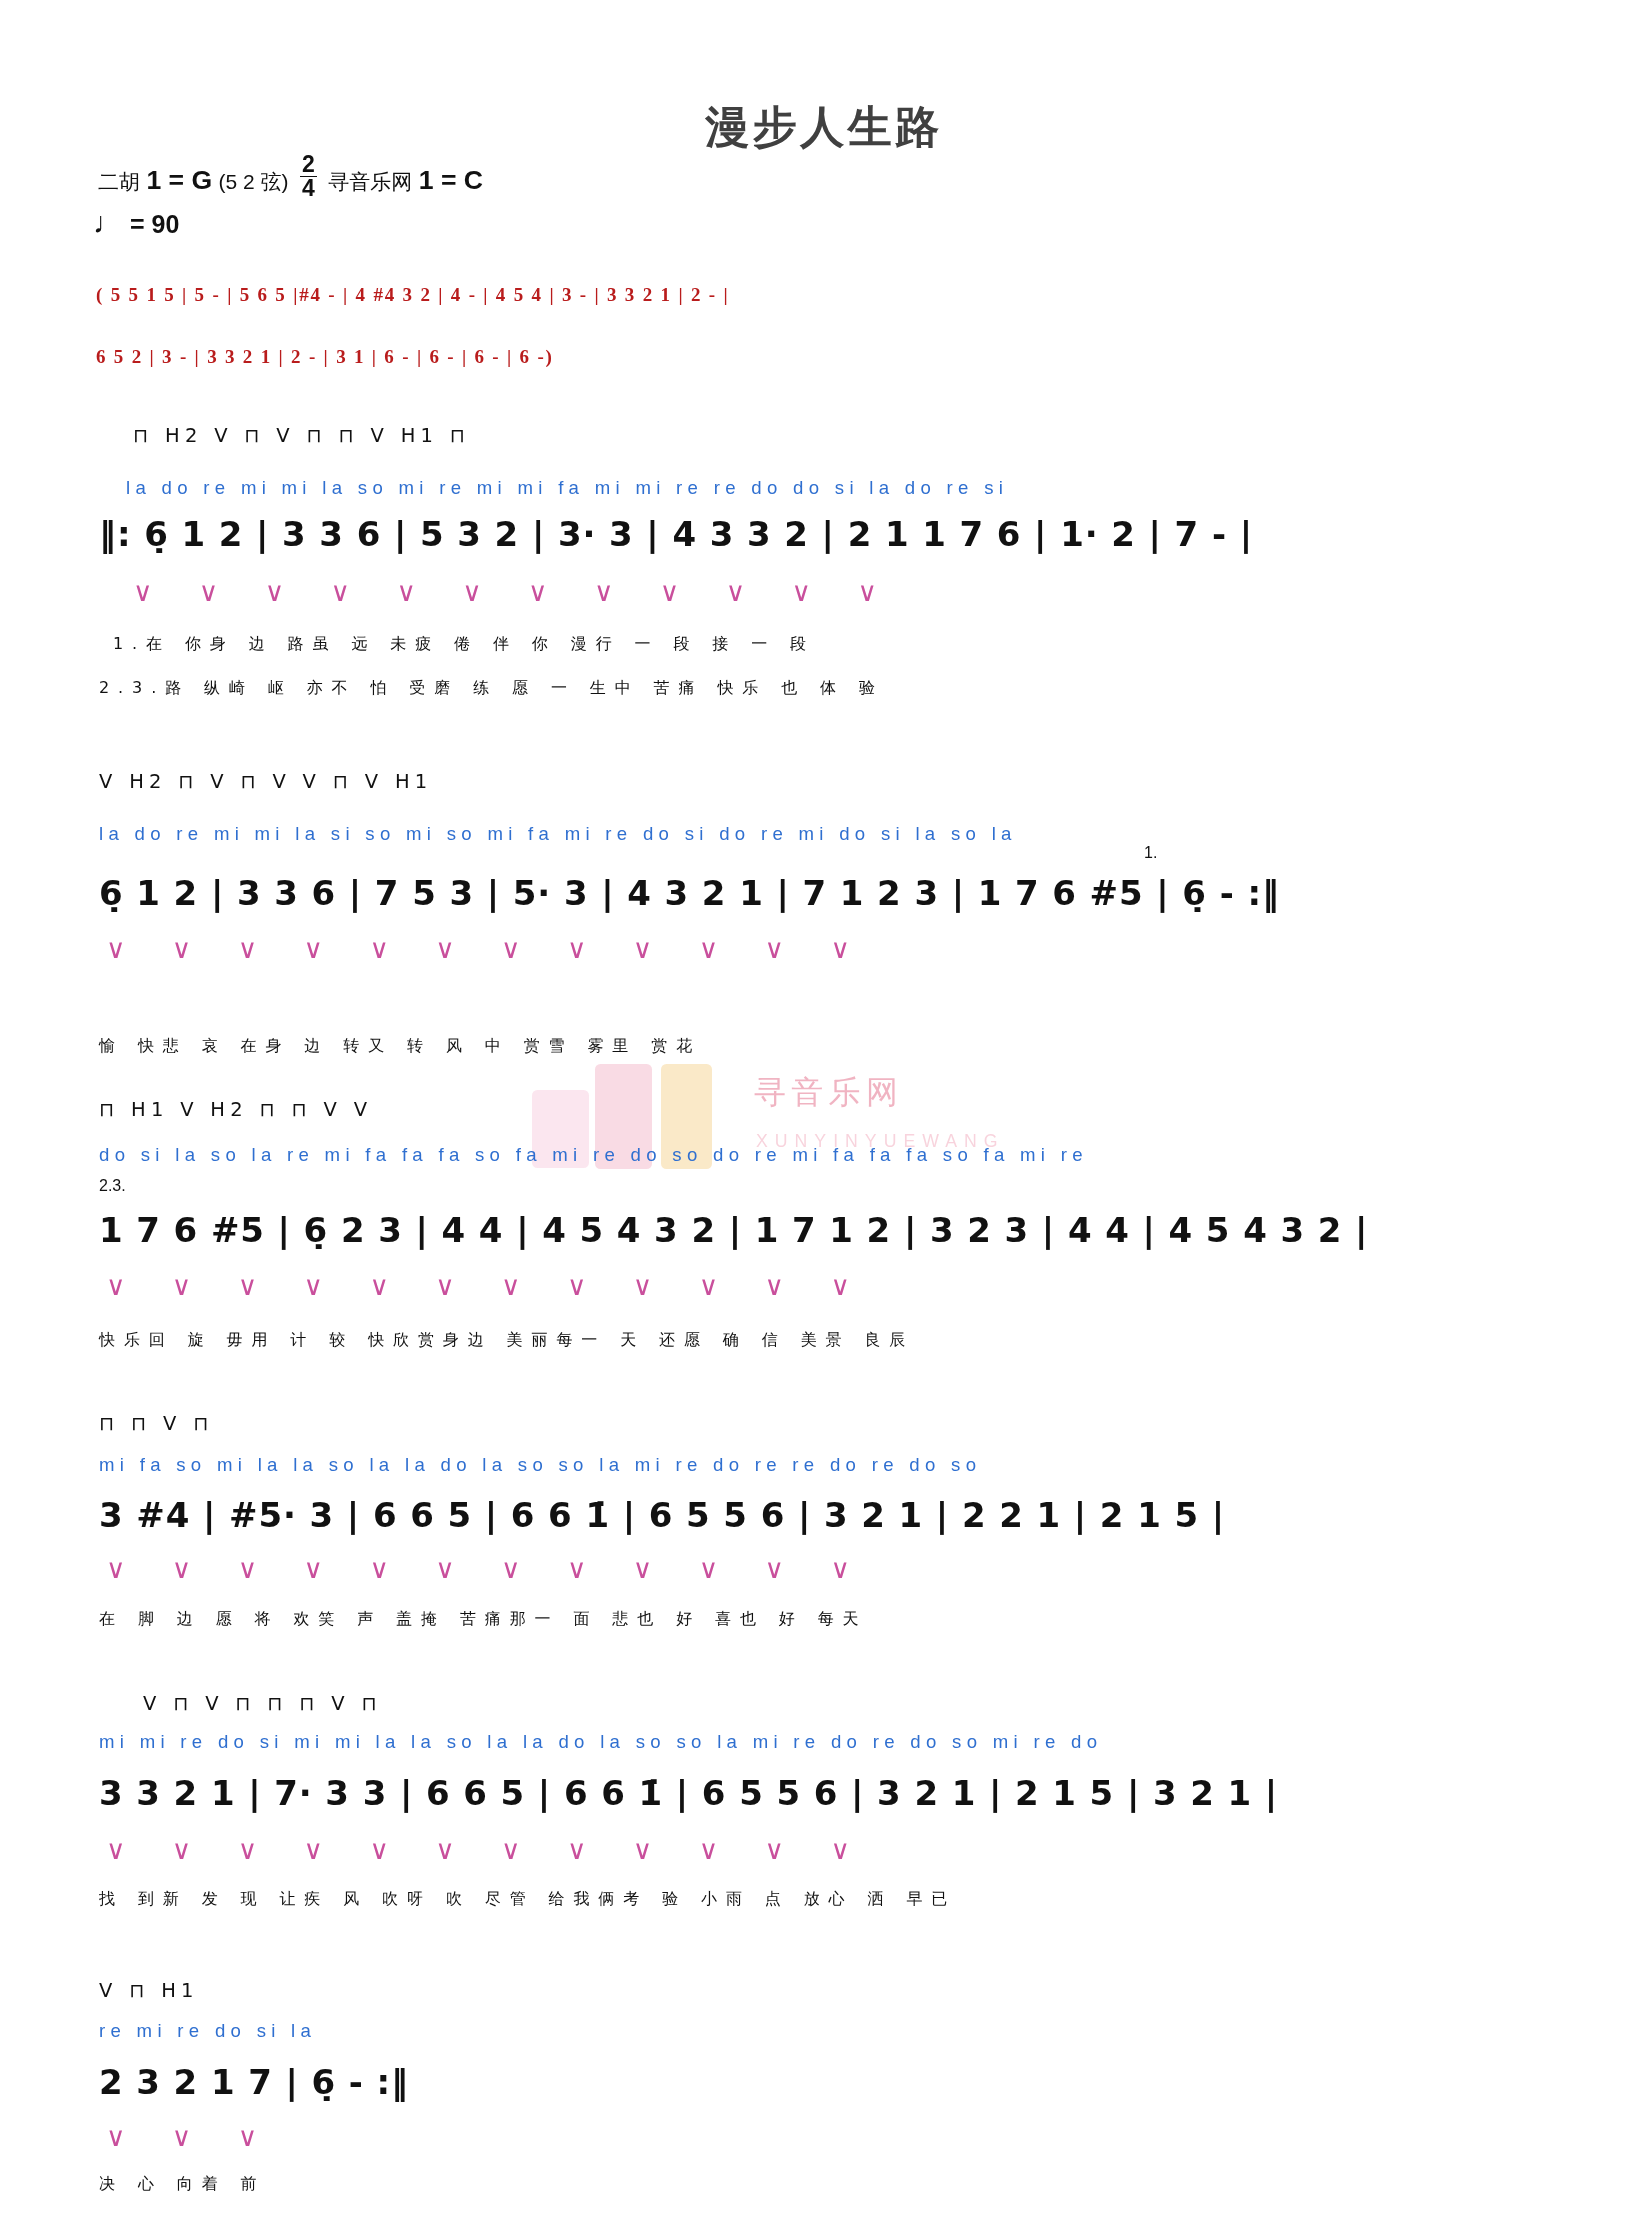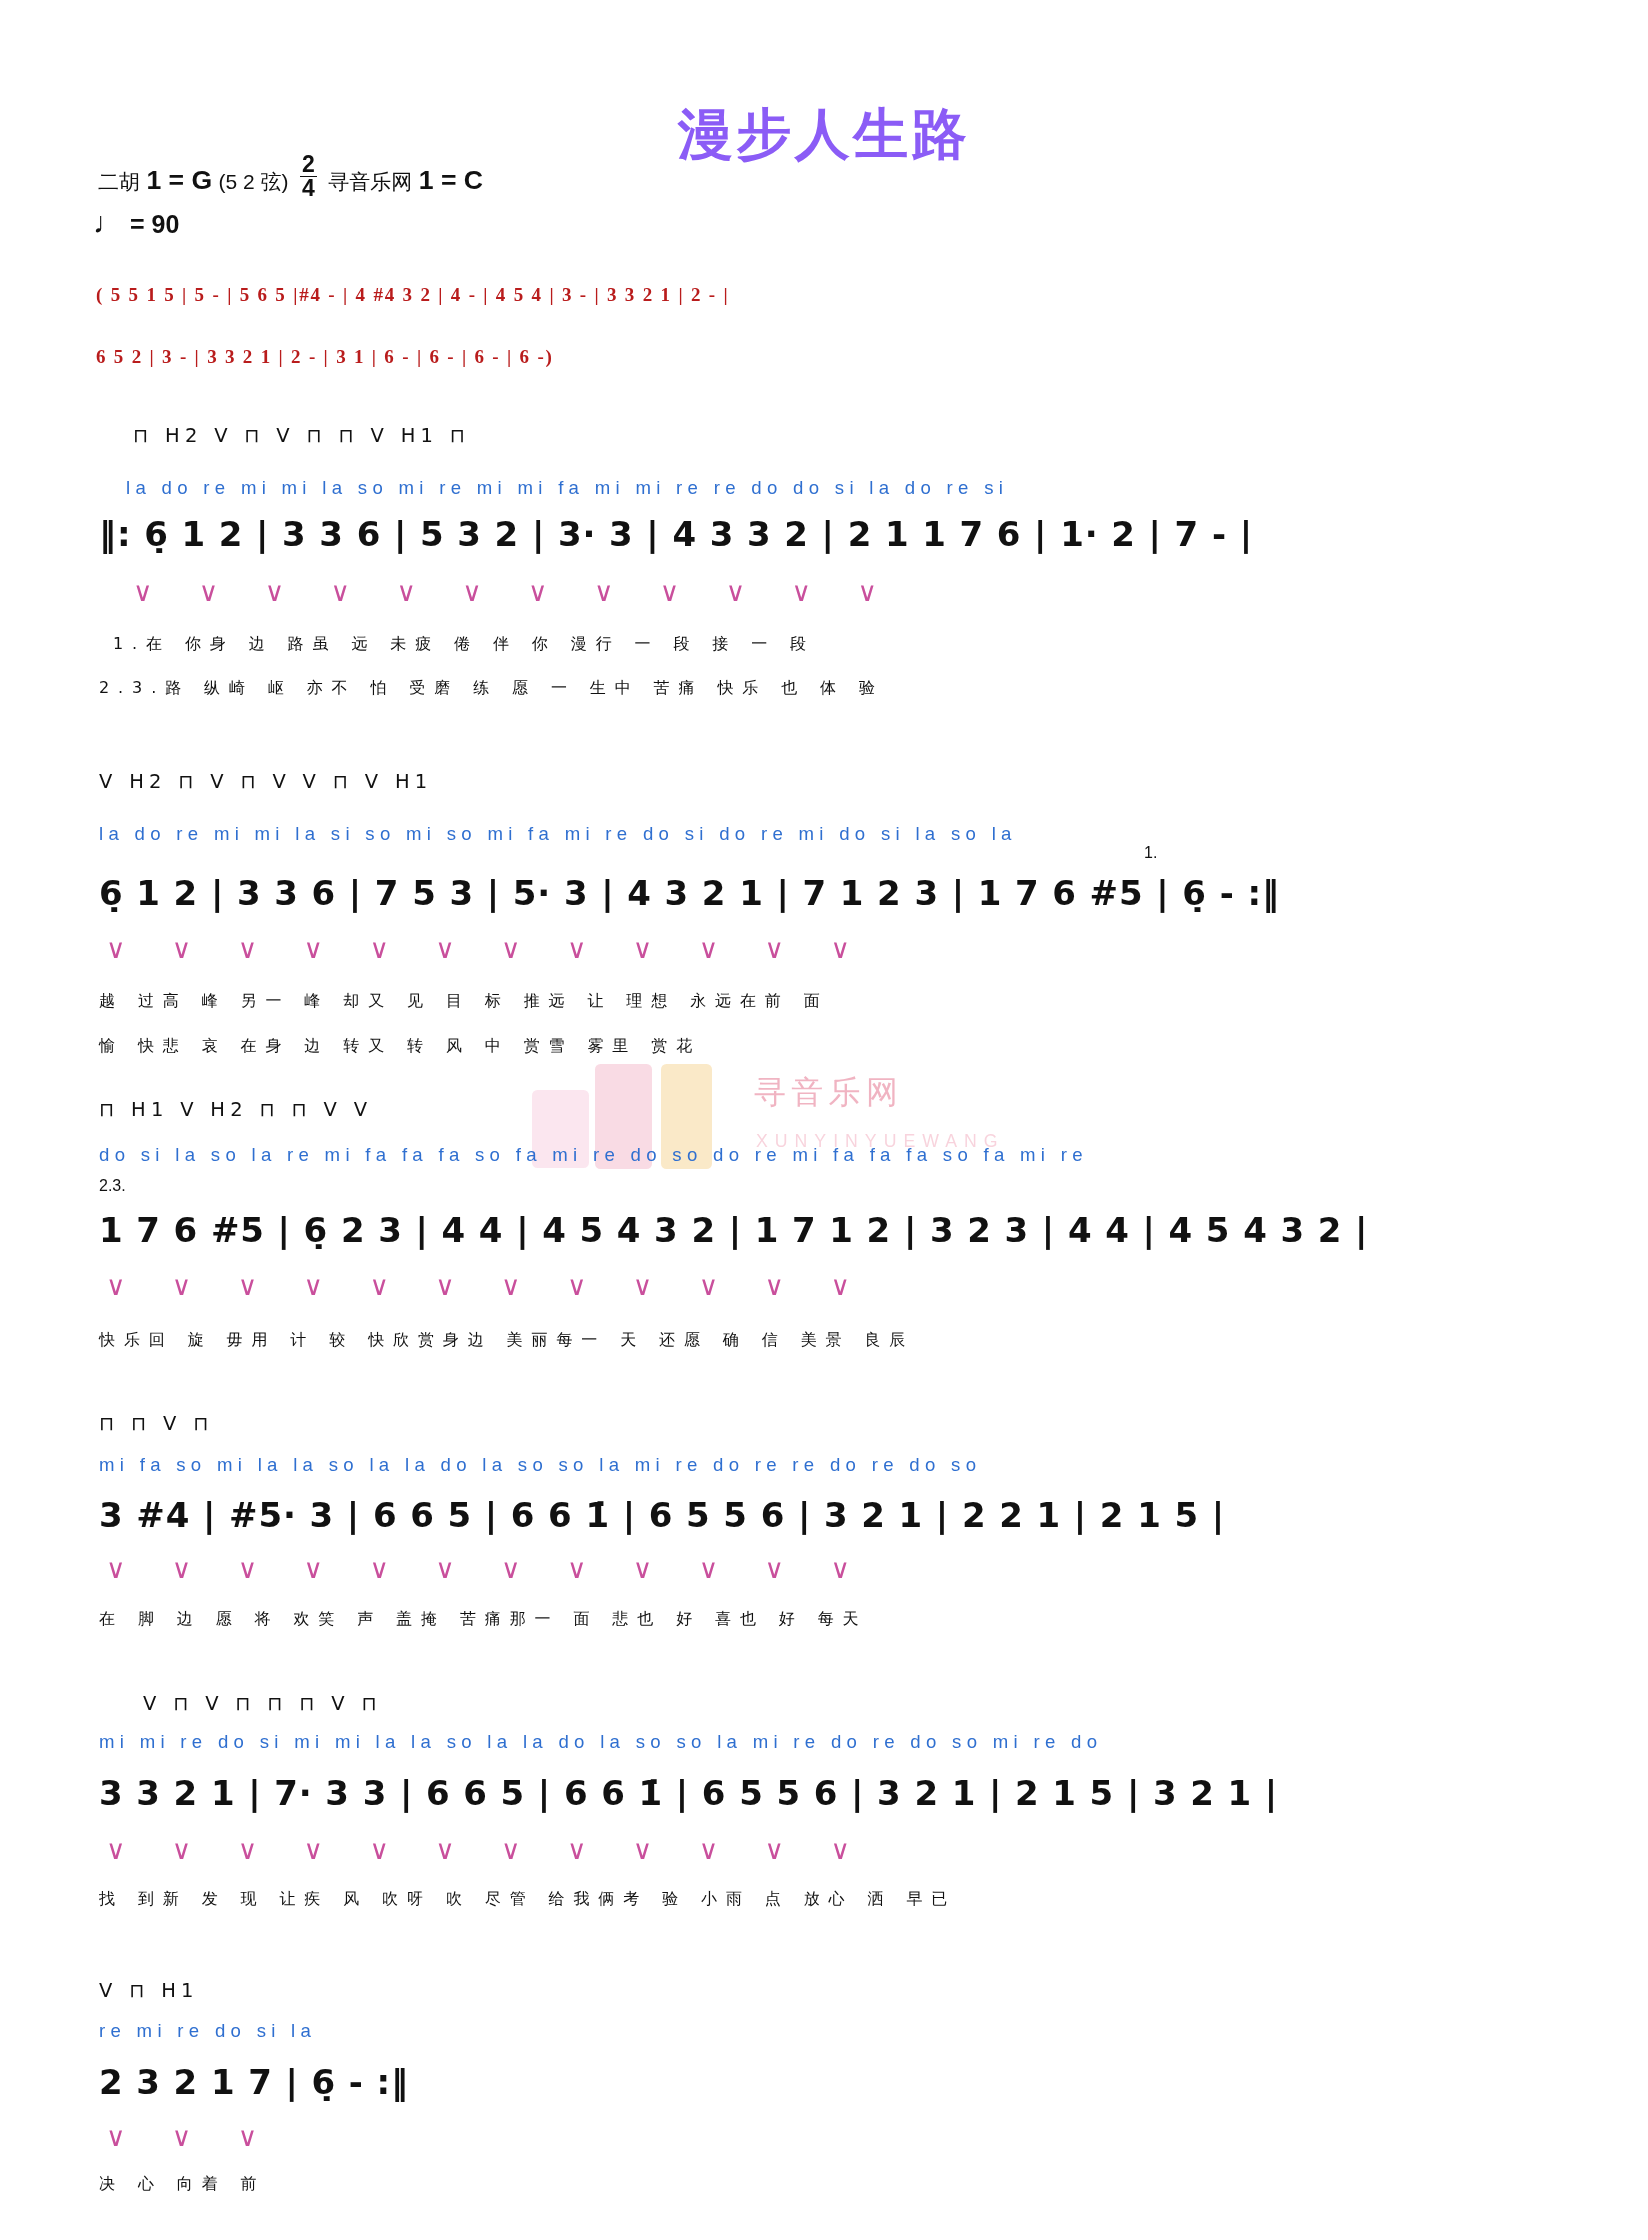--- a/index.html
+++ b/index.html
@@ -7,21 +7,21 @@
     width:1648px;height:2241px;position:relative;
     font-family:"Liberation Sans","DejaVu Sans",sans-serif;
     color:#111;
   }
   .sheet{position:relative;width:1648px;height:2241px;overflow:hidden;}
 
   
   .title{
     position:absolute;left:0;right:0;top:98px;text-align:center;
     font-family:Liberation Mono, monospace;
-    font-size:55px;font-weight:700;letter-spacing:3.5px;color:#8b5cf6;
+    font-size:44px;font-weight:700;letter-spacing:3.5px;color:#404040;
   }
   .hdr-left{position:absolute;left:98px;top:153px;font-size:23px;color:#111;white-space:nowrap;}
   .hdr-left .big{font-size:26.6px;font-weight:700;}
   .frac{display:inline-block;vertical-align:-7px;text-align:center;line-height:1;margin:0 5.3px;}
   .frac .n{display:block;font-size:23px;font-weight:700;border-bottom:1.8px solid #111;padding:0 1.8px;}
   .frac .d{display:block;font-size:23px;font-weight:700;padding:0 1.8px;}
   .small{font-size:21px;}
   .tempo{position:absolute;left:93px;top:206px;font-size:25px;font-weight:700;}
   .tempo .note{font-size:30px;}
 
@@ -95,21 +95,20 @@
   <div class="sysrow solf" style="left:126px;top:477px;letter-spacing:5.3px;">la   do re   mi   mi la   so   mi re   mi    mi   fa mi mi re   re do do si la   do   re   si</div>
   <div class="sysrow notes" style="left:99px;top:514px;">‖: 6̣   1 2 | 3   3 6 | 5   3 2 | 3·   3 | 4 3 3 2 | 2 1  1 7 6 | 1·   2 | 7  - |</div>
   <div class="sysrow bowpink" style="left:133px;top:576px;">∨ ∨ ∨ ∨ ∨ ∨ ∨ ∨ ∨ ∨ ∨ ∨</div>
   <div class="sysrow lyr" style="left:113px;top:634px;">1.在  你身  边  路虽  远  未疲  倦  伴  你  漫行  一  段  接  一  段</div>
   <div class="sysrow lyr" style="left:99px;top:678px;">2.3.路  纵崎  岖  亦不  怕  受磨  练  愿  一  生中  苦痛  快乐  也  体  验</div>
 
   <div class="sysrow bowrow" style="left:99px;top:770px;letter-spacing:5.3px;">V    H2        ⊓          V         ⊓    V                V    ⊓   V              H1</div>
   <div class="sysrow solf" style="left:99px;top:823px;letter-spacing:5.3px;">la   do re   mi   mi la   si   so mi   so   mi   fa mi re do   si do re mi    do si la so la</div>
   <div class="sysrow notes" style="left:99px;top:873px;">6̣   1 2 | 3   3 6 | 7   5 3 | 5·   3 | 4 3 2 1 | 7 1 2 3 | 1 7  6 #5 | 6̣  - :‖</div>
   <div class="sysrow bowpink" style="left:106px;top:933px;">∨ ∨ ∨ ∨ ∨ ∨ ∨ ∨ ∨ ∨ ∨ ∨</div>
-  <div class="sysrow lyr" style="left:99px;top:991px;">越  过高  峰  另一  峰  却又  见  目  标  推远  让  理想  永远在前  面</div>
   <div class="sysrow lyr" style="left:99px;top:1036px;">愉  快悲  哀  在身  边  转又  转  风  中  赏雪  雾里  赏花</div>
   <div class="sysrow" style="left:1144px;top:844px;font-size:16px;">1.</div>
 
   <div class="wm">
     <div class="blk3"></div>
     <div class="blk1"></div>
     <div class="blk2"></div>
     <div class="wmtext">寻音乐网</div>
     <div class="wmsub">XUNYINYUEWANG</div>
   </div>

